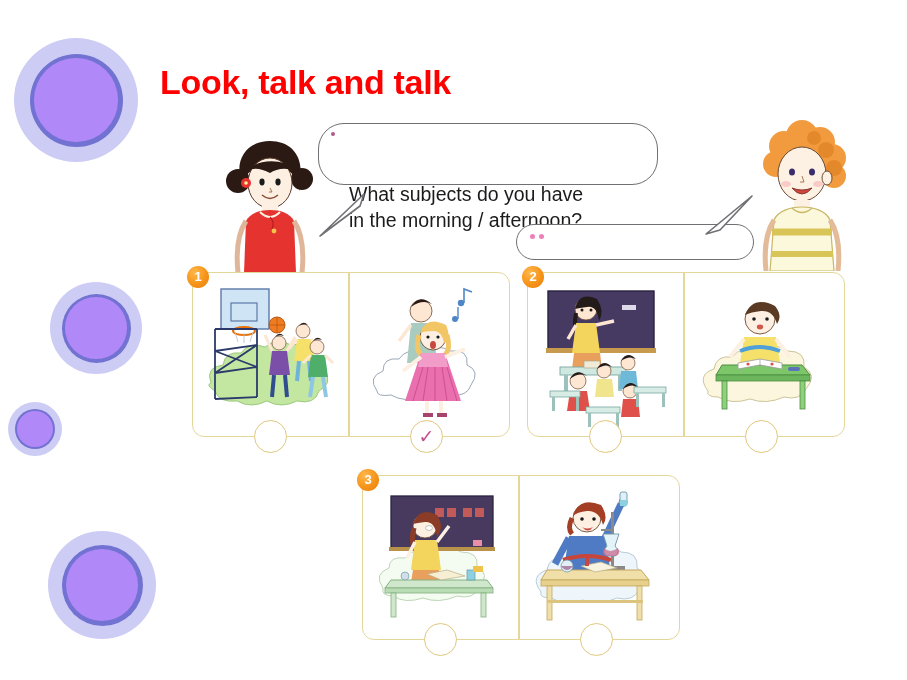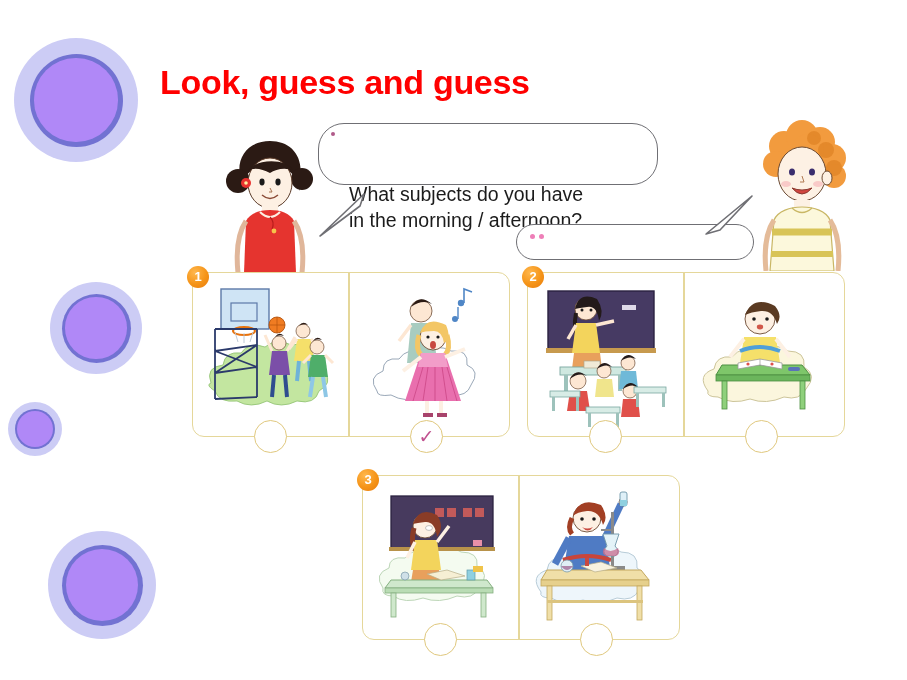--- a/index.html
+++ b/index.html
@@ -162,21 +162,21 @@
 </div>
 <div class="deco-circle" id="deco-3">
   <div class="ring-mid"></div>
   <div class="ring-inner"></div>
 </div>
 <div class="deco-circle" id="deco-4">
   <div class="ring-mid"></div>
   <div class="ring-inner"></div>
 </div>
 
-<div id="page-title">Look, guess and guess</div>
+<div id="page-title">Look, talk and talk</div>
 
 <div class="character" id="girl-character">
   <svg class="scene" viewBox="0 0 104 140" xmlns="http://www.w3.org/2000/svg">
 
     <path d="M24 44 C20 22 34 8 54 8 C74 8 88 22 84 46 L84 58 C80 40 70 32 54 32 C38 32 28 40 24 58 Z" fill="#2b1a14"></path>
 
     <circle cx="22" cy="48" r="12" fill="#2b1a14"></circle>
     <circle cx="86" cy="46" r="11" fill="#2b1a14"></circle>
 
     <ellipse cx="54" cy="50" rx="22" ry="25" fill="#fdf0e3" stroke="#5a3a28" stroke-width="1"></ellipse>

